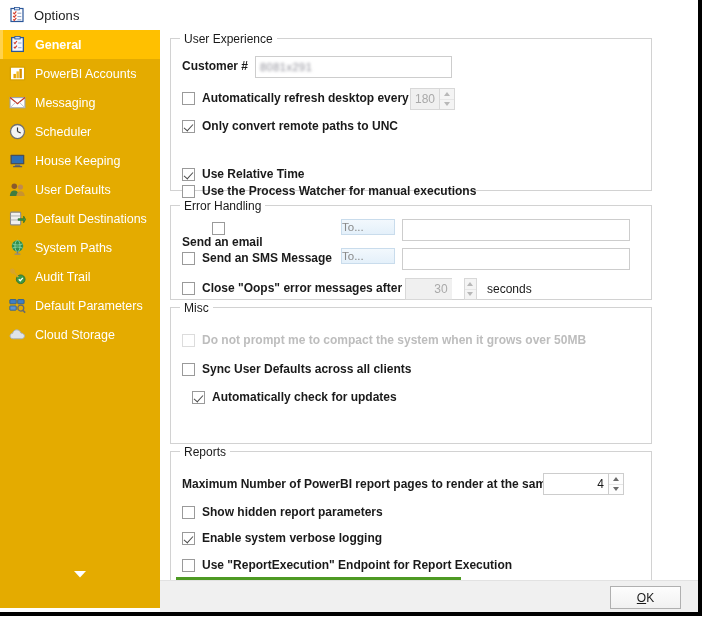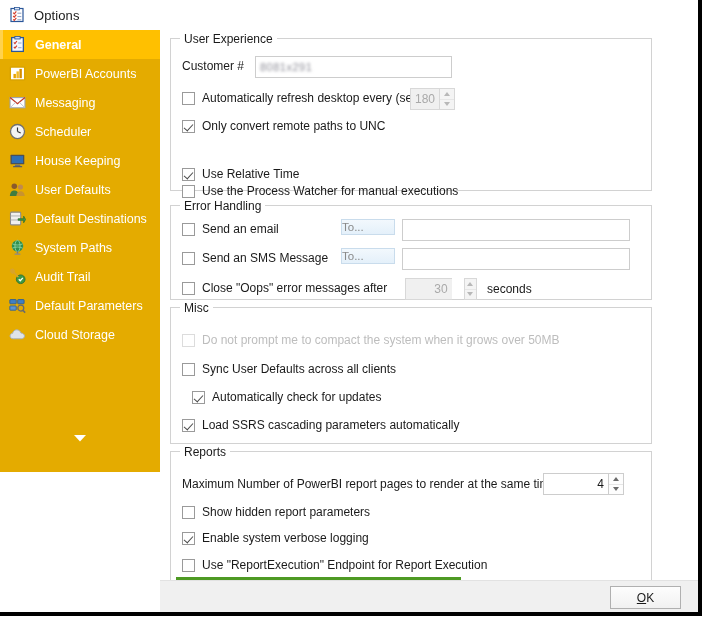--- a/index.html
+++ b/index.html
@@ -55,21 +55,21 @@
     margin-left: 9px;
     letter-spacing: 0.1px;
   }
   .tb-icon { width: 16px; height: 16px; display: block; }
 
   
   #sidebar {
     position: absolute;
     left: 0; top: 30px;
     width: 160px;
-    height: 442px;
+    height: 578px;
     background: #e4ab00;
     overflow: hidden;
   }
   .nav-item {
     position: relative;
     height: 29px;
     display: flex;
     align-items: center;
     padding-left: 9px;
     box-sizing: border-box;
@@ -131,20 +131,21 @@
     color: #1a1a1a;
     white-space: nowrap;
   }
 
   
   .row {
     position: absolute;
     display: flex;
     align-items: center;
     white-space: nowrap;
+    font-weight: bold;
   }
   .lbl { font-size: 12px; color: #1a1a1a; }
   .lbl.disabled { color: #bdbdbd; }
 
   .cb {
     width: 13px;
     height: 13px;
     border: 1px solid #9a9a9a;
     background: #ffffff;
     box-sizing: border-box;
@@ -488,21 +489,21 @@
 
       <div class="row" style="left:11px; top:128px;">
         <span class="cb checked"></span>
         <span class="lbl">Use Relative Time</span>
       </div>
     </div>
 
     <div class="groupbox" style="left:10px; top:175px; width:482px; height:95px;">
       <span class="gb-title">Error Handling</span>
 
-      <div class="row" style="left:11px; top:16px;">
+      <div class="row" style="left:11px; top:16px;flex-direction:column;">
         <span class="cb"></span>
         <span class="lbl">Send an email</span>
       </div>
       <div class="btn-to" style="position:absolute; left:170px; top:13px;">
         <span>To...</span>
       </div>
       <div class="textbox" style="position:absolute; left:231px; top:13px; width:228px;">
         <span></span>
       </div>
 
@@ -542,24 +543,20 @@
       <div class="row" style="left:11px; top:54px;">
         <span class="cb"></span>
         <span class="lbl">Sync User Defaults across all clients</span>
       </div>
 
       <div class="row" style="left:21px; top:82px;">
         <span class="cb checked"></span>
         <span class="lbl">Automatically check for updates</span>
       </div>
 
-      <div class="row" style="left:11px; top:110px;">
-        <span class="cb checked"></span>
-        <span class="lbl">Load SSRS cascading parameters automatically</span>
-      </div>
     </div>
 
     <div class="groupbox" style="left:10px; top:421px; width:482px; height:152px;">
       <span class="gb-title">Reports</span>
 
       <div class="row" style="left:11px; top:25px;">
         <span class="lbl">Maximum Number  of PowerBI report pages to render at the same time</span>
       </div>
       <div class="spin" style="position:absolute; left:372px; top:21px; width:81px;">
         <div class="spin-val" style="width:65px;">4</div>

